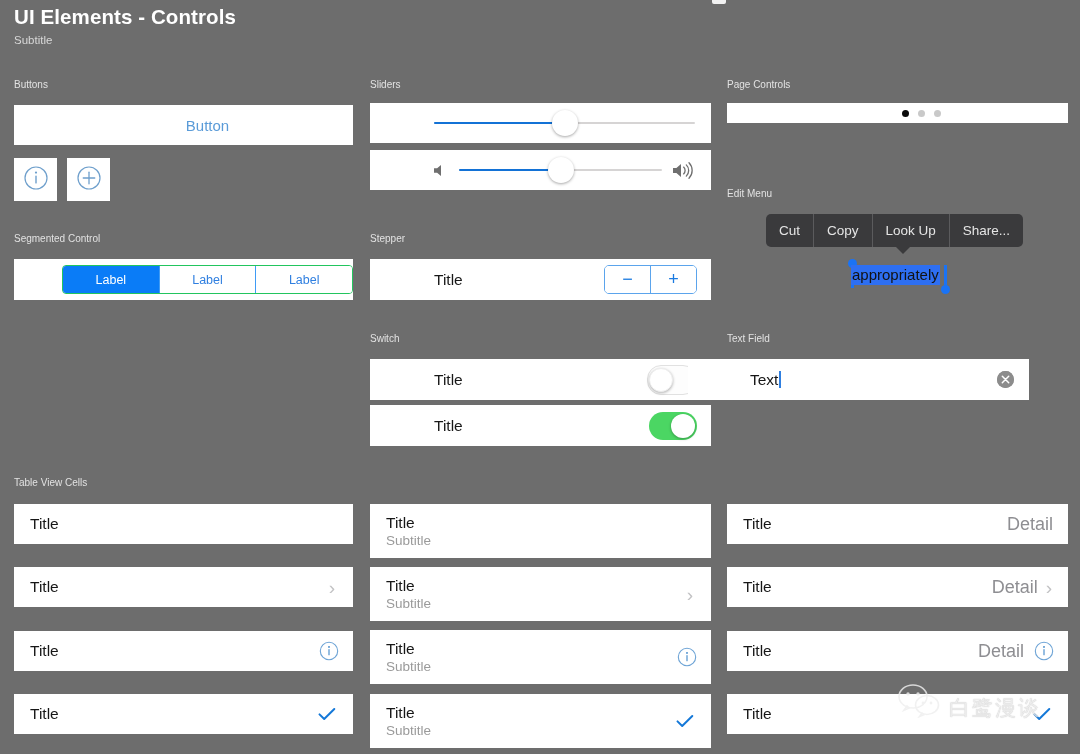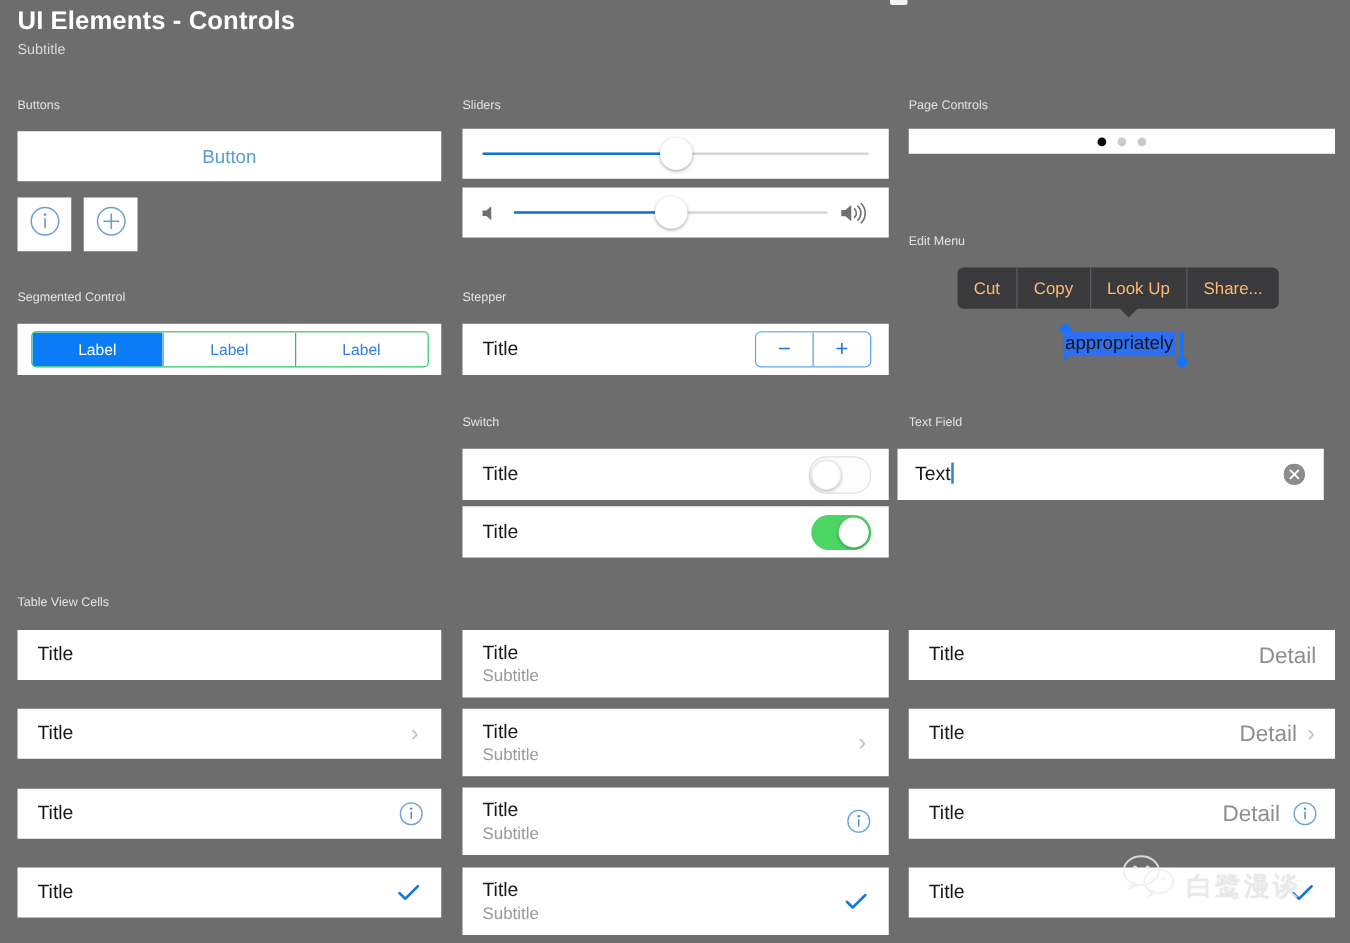--- a/index.html
+++ b/index.html
@@ -17,21 +17,21 @@
   .top-artifact{position:absolute;left:712px;top:0;width:14px;height:4px;background:#f2f2f2;border-radius:0 0 2px 2px;}
 
   
   .app-title{position:absolute;left:14px;top:5px;font-size:20.5px;font-weight:bold;color:#ffffff;letter-spacing:.1px;}
   .app-subtitle{position:absolute;left:14px;top:34px;font-size:11.5px;color:#d8d8d8;}
 
   
   .sec-label{position:absolute;font-size:10px;color:#e2e2e2;}
 
   
-  .card{position:absolute;background:#ffffff;box-sizing:border-box;}
+  .card{position:absolute;background:#ffffff;box-sizing:border-box;padding-left:48px;}
 
   
   .btn-main{left:14px;top:105px;width:339px;height:40px;display:flex;align-items:center;justify-content:center;}
   .btn-main-label{color:#5a9bd8;font-size:15px;}
   .icon-tile{position:absolute;background:#ffffff;width:43px;height:43px;display:flex;align-items:center;justify-content:center;}
   .tile-info{left:14px;top:158px;}
   .tile-add{left:67px;top:158px;}
 
   
   .seg-card{left:14px;top:259px;width:339px;height:41px;display:flex;align-items:center;justify-content:center;}
@@ -66,29 +66,29 @@
   .switch.off .knob{left:1px;background:#fff;border:1px solid #ededed;box-sizing:border-box;}
   .switch.on .knob{right:2px;}
 
   
   .pc-card{left:727px;top:103px;width:341px;height:20px;display:flex;align-items:center;justify-content:center;gap:9px;}
   .dot{width:7px;height:7px;border-radius:50%;background:#c9c9c9;}
   .dot.active{background:#0a0a0a;}
 
   
   .edit-menu{position:absolute;left:766px;top:214px;display:flex;background:#3a3a3c;border-radius:5px;height:33px;align-items:stretch;}
-  .em-item{display:flex;align-items:center;justify-content:center;padding:0 13px;color:#fdba74;font-size:13.5px;border-left:1px solid #5b5b5d;}
+  .em-item{display:flex;align-items:center;justify-content:center;padding:0 13px;color:#e5e5e5;font-size:13.5px;border-left:1px solid #5b5b5d;}
   .em-item:first-child{border-left:none;}
   .em-arrow{position:absolute;left:895px;top:246px;width:0;height:0;border-left:8px solid transparent;border-right:8px solid transparent;border-top:8px solid #3a3a3c;}
   .sel-text{position:absolute;left:851px;top:265px;background:#2e6ff2;color:#121212;font-size:15px;padding:1px 1px 2px 1px;}
   .sel-bar{position:absolute;width:2.5px;background:#1a73f5;}
   .sel-knob{position:absolute;width:9px;height:9px;border-radius:50%;background:#1a73f5;}
 
   
-  .tf-card{left:718px;top:359px;width:341px;height:41px;display:flex;align-items:center;}
+  .tf-card{left:688px;top:359px;width:341px;height:41px;display:flex;align-items:center;}
   .tf-text{font-size:15.5px;color:#161616;}
   .tf-caret{display:inline-block;width:1.5px;height:17px;background:#2f7fe0;margin-left:1px;vertical-align:-3px;}
   .tf-clear{width:17px;height:17px;border-radius:50%;background:#8c8c8c;color:#ffffff;display:flex;align-items:center;justify-content:center;font-size:12px;line-height:1;}
 
   
   .tvc{position:absolute;background:#ffffff;display:flex;align-items:center;box-sizing:border-box;}
   .tvc .txtwrap{flex:1;display:flex;flex-direction:column;justify-content:center;}
   .tvc .t{font-size:15.5px;color:#171717;line-height:1.25;}
   .tvc .s{font-size:13.5px;color:#9a9a9a;line-height:1.3;}
   .tvc .detail{font-size:18px;color:#8e8e92;margin-right:4px;}

